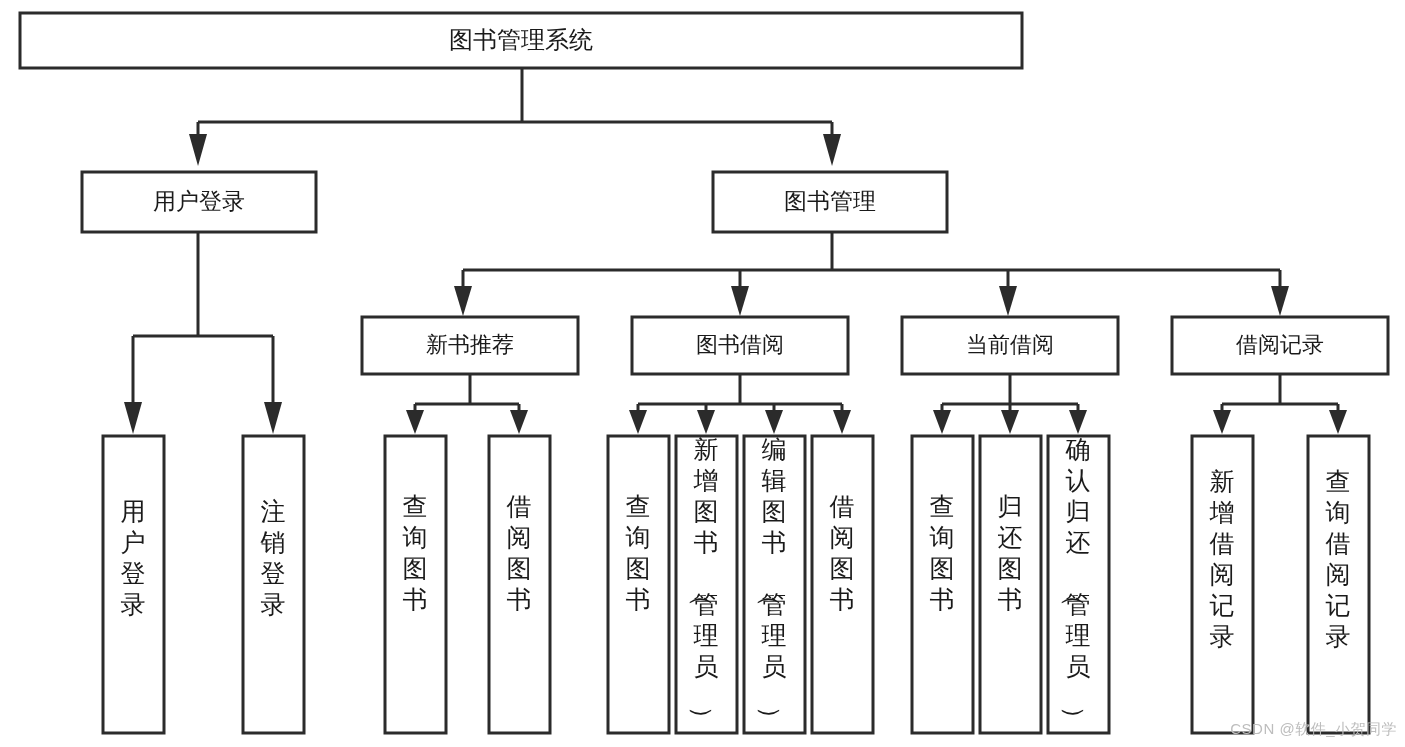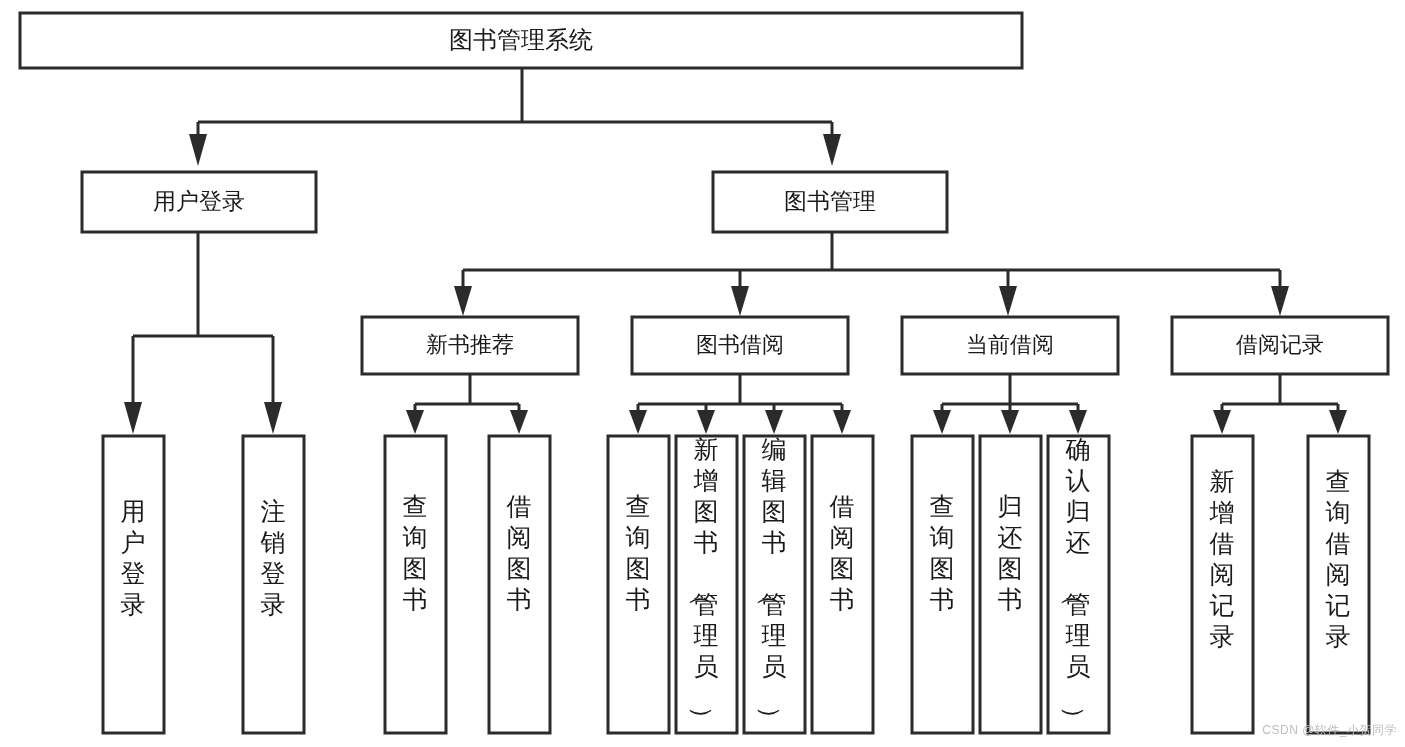--- a/index.html
+++ b/index.html
@@ -52,21 +52,21 @@
   }
   .arrow-head {
     fill: #2b2b2b;
     stroke: none;
   }
   .watermark {
     position: absolute;
     right: 8px;
     bottom: 8px;
     color: #bdbdbd;
-    font-size: 12px;
+    font-size: 15px;
     font-family: "Liberation Sans", "DejaVu Sans", sans-serif;
     white-space: nowrap;
     letter-spacing: 0.5px;
     pointer-events: none;
   }
 </style>
 </head>
 <body>
 
 <div id="canvas">

